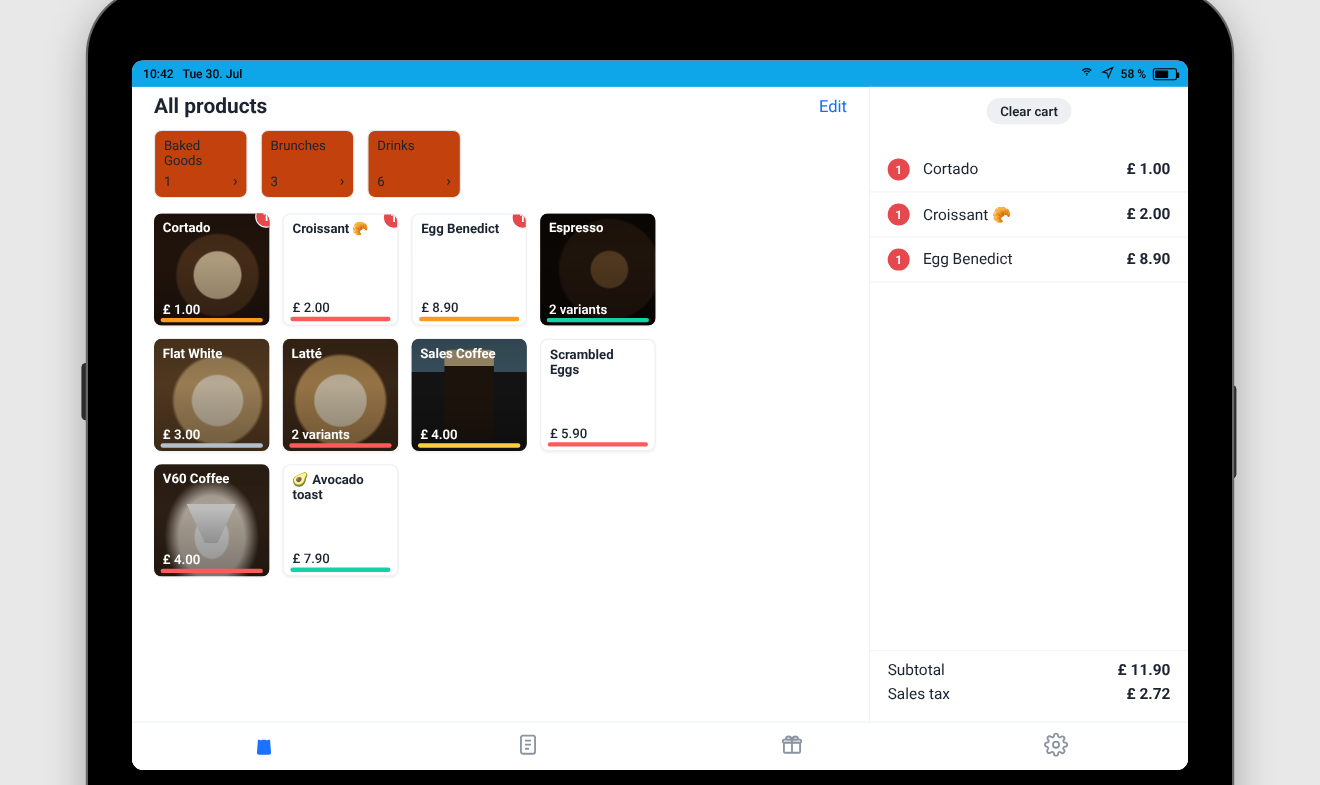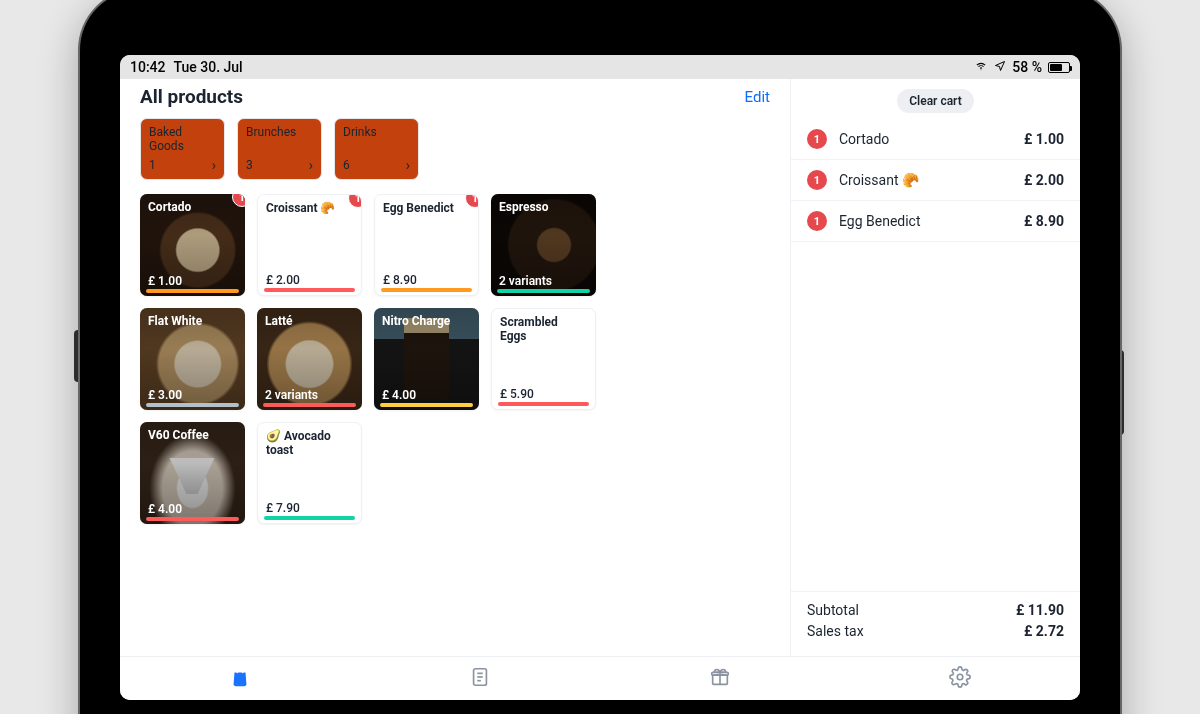--- a/index.html
+++ b/index.html
@@ -38,23 +38,23 @@
   }
 
   
   .statusbar {
     height: 20px;
     width: 100%;
     display: flex;
     align-items: center;
     justify-content: space-between;
     padding: 12px 10px;
-    font-size: 14px;
+    font-size: 11px;
     color: #000;
-    background:#e5e5e5;
+    background:#0ea5e9;
   }
   .statusbar .left { display:flex; gap:8px; font-weight:500;}
   .statusbar .right { display:flex; align-items:center; gap:6px; font-weight:500;}
   .battery {
     display:inline-block; width:22px; height:11px; border:1px solid #000; border-radius:2px; position:relative;
   }
   .battery::after { content:""; position:absolute; right:-3px; top:3px; width:2px; height:5px; background:#000; border-radius:0 1px 1px 0;}
   .battery .fill { position:absolute; left:1px; top:1px; height:7px; width:12px; background:#000; border-radius:1px;}
 
   
@@ -102,21 +102,21 @@
   .bg.espresso { background: radial-gradient(circle at 60% 50%, #6b4a2a 0 20%, #2a1b10 22% 55%, #0e0906 58% 100%);}
   .bg.flatwhite { background: radial-gradient(circle at 55% 55%, #f3e3c6 0 28%, #caa56f 30% 48%, #6b4a2a 52% 100%);}
   .bg.latte { background: radial-gradient(circle at 50% 55%, #f2e2c4 0 30%, #c7995d 32% 52%, #4a321d 56% 100%);}
   .bg.nitro { background: linear-gradient(180deg, #4a6a7a 0 30%, #1a1a1a 30% 100%); position:absolute; inset:0;}
   .bg.nitro::after{content:""; position:absolute; left:30px; top:10px; width:45px; height:82px; background:linear-gradient(180deg,#cbb68a 0 18%, #261a10 18% 100%); border-radius:4px;}
   .bg.v60 { background: radial-gradient(ellipse at 50% 65%, #fff 0 20%, #e3d6c6 22% 40%, #3b2a1c 58% 100%);}
   .bg.v60::after{content:""; position:absolute; left:24px; top:36px; width:56px; height:36px; background:linear-gradient(180deg,#fff 0%,#ddd 100%); clip-path: polygon(10% 0, 90% 0, 60% 100%, 40% 100%); }
 
   
   .cart {
-    width:290px; border-left:1px solid #eef0f3; display:flex; flex-direction:column; background:#fff;
+    width:290px; border-left:1px solid #eef0f3; display:flex; flex-direction:column; background:#fff;gap:15px;
   }
   .cart-header { text-align:center; padding:10px 0 6px 0;}
   .clear-cart {
     display:inline-block; background:#edeff2; color:#1b2430; font-size:12px; font-weight:600;
     padding:5px 12px; border-radius:14px; cursor:pointer;
   }
   .cart-items { flex:1; overflow:auto;}
   .cart-item {
     display:flex; align-items:center; padding:10px 16px; border-bottom:1px solid #f2f3f6; gap:12px;
   }
@@ -257,21 +257,21 @@
           <div class="prod">
             <div class="bg latte"></div>
             <div class="dark"></div>
             <div class="title">Latté</div>
             <div class="price">2 variants</div>
             <div class="accent" style="background:#ff5a5a"></div>
           </div>
           <div class="prod">
             <div class="bg nitro"></div>
             <div class="dark"></div>
-            <div class="title">Nitro Charge</div>
+            <div class="title">Sales Coffee</div>
             <div class="price">£ 4.00</div>
             <div class="accent" style="background:#ffcf3f"></div>
           </div>
           <div class="prod noimg">
             <div class="title">Scrambled Eggs</div>
             <div class="price">£ 5.90</div>
             <div class="accent" style="background:#ff5a5a"></div>
           </div>
           <div class="prod">
             <div class="bg v60"></div>

